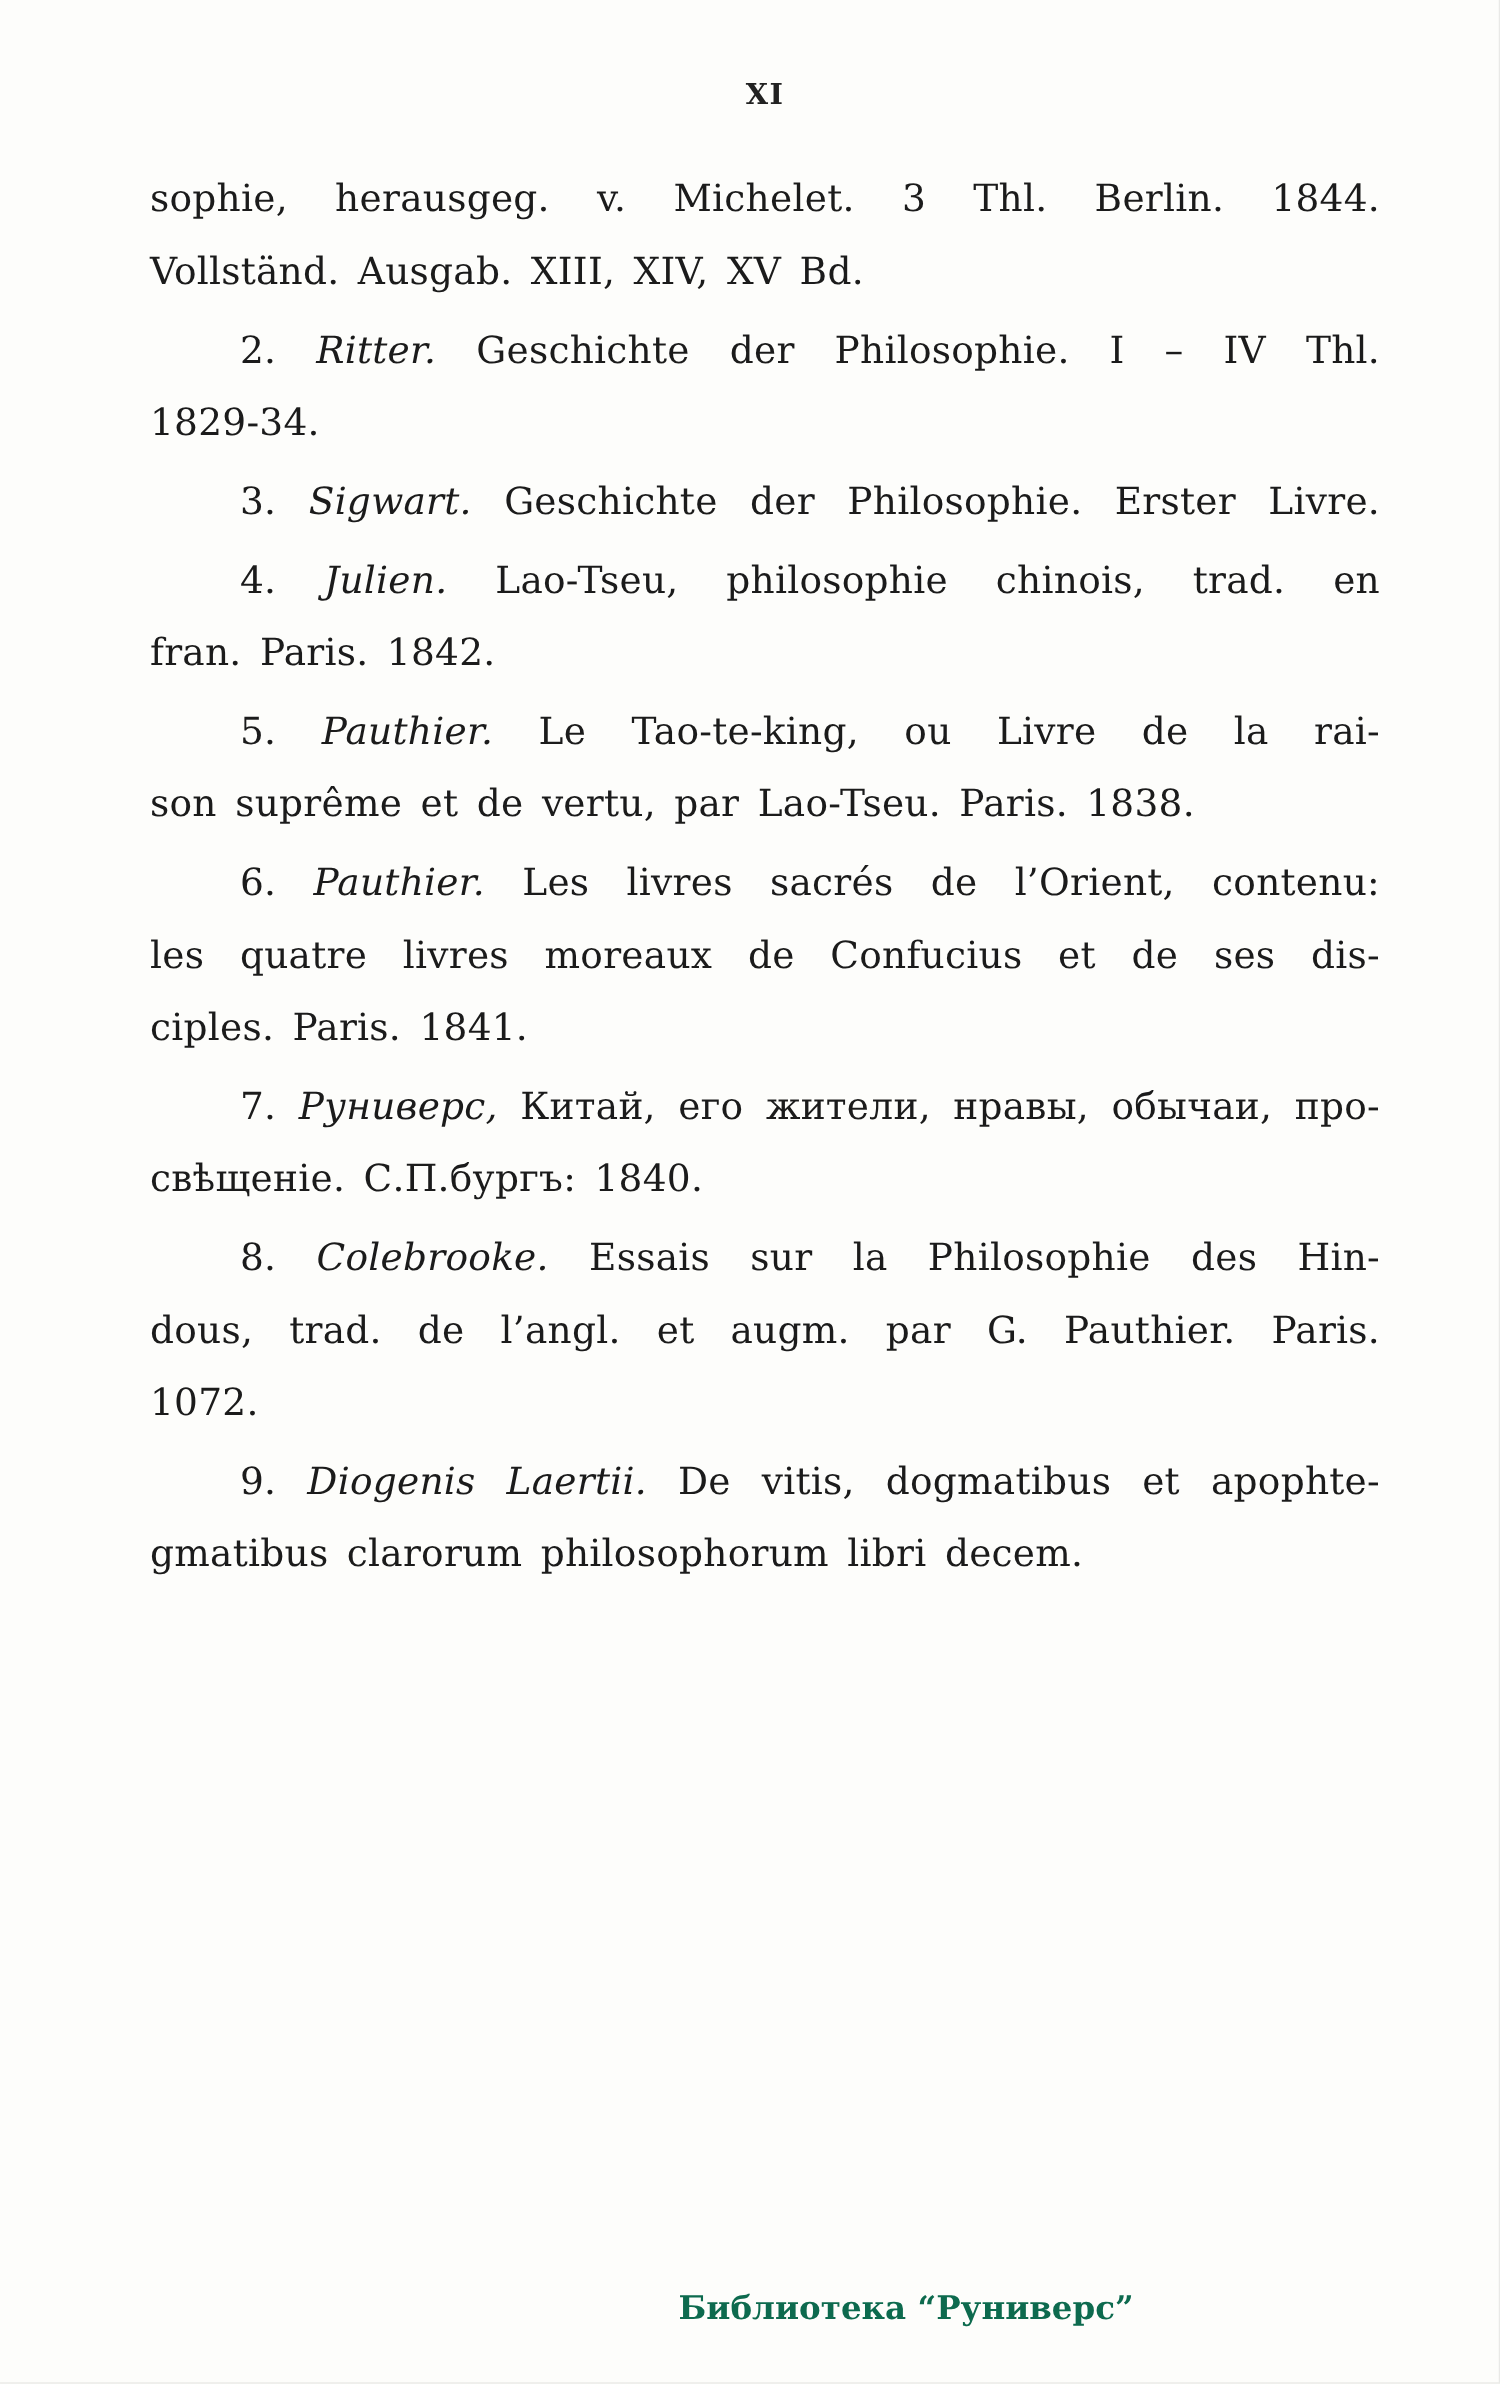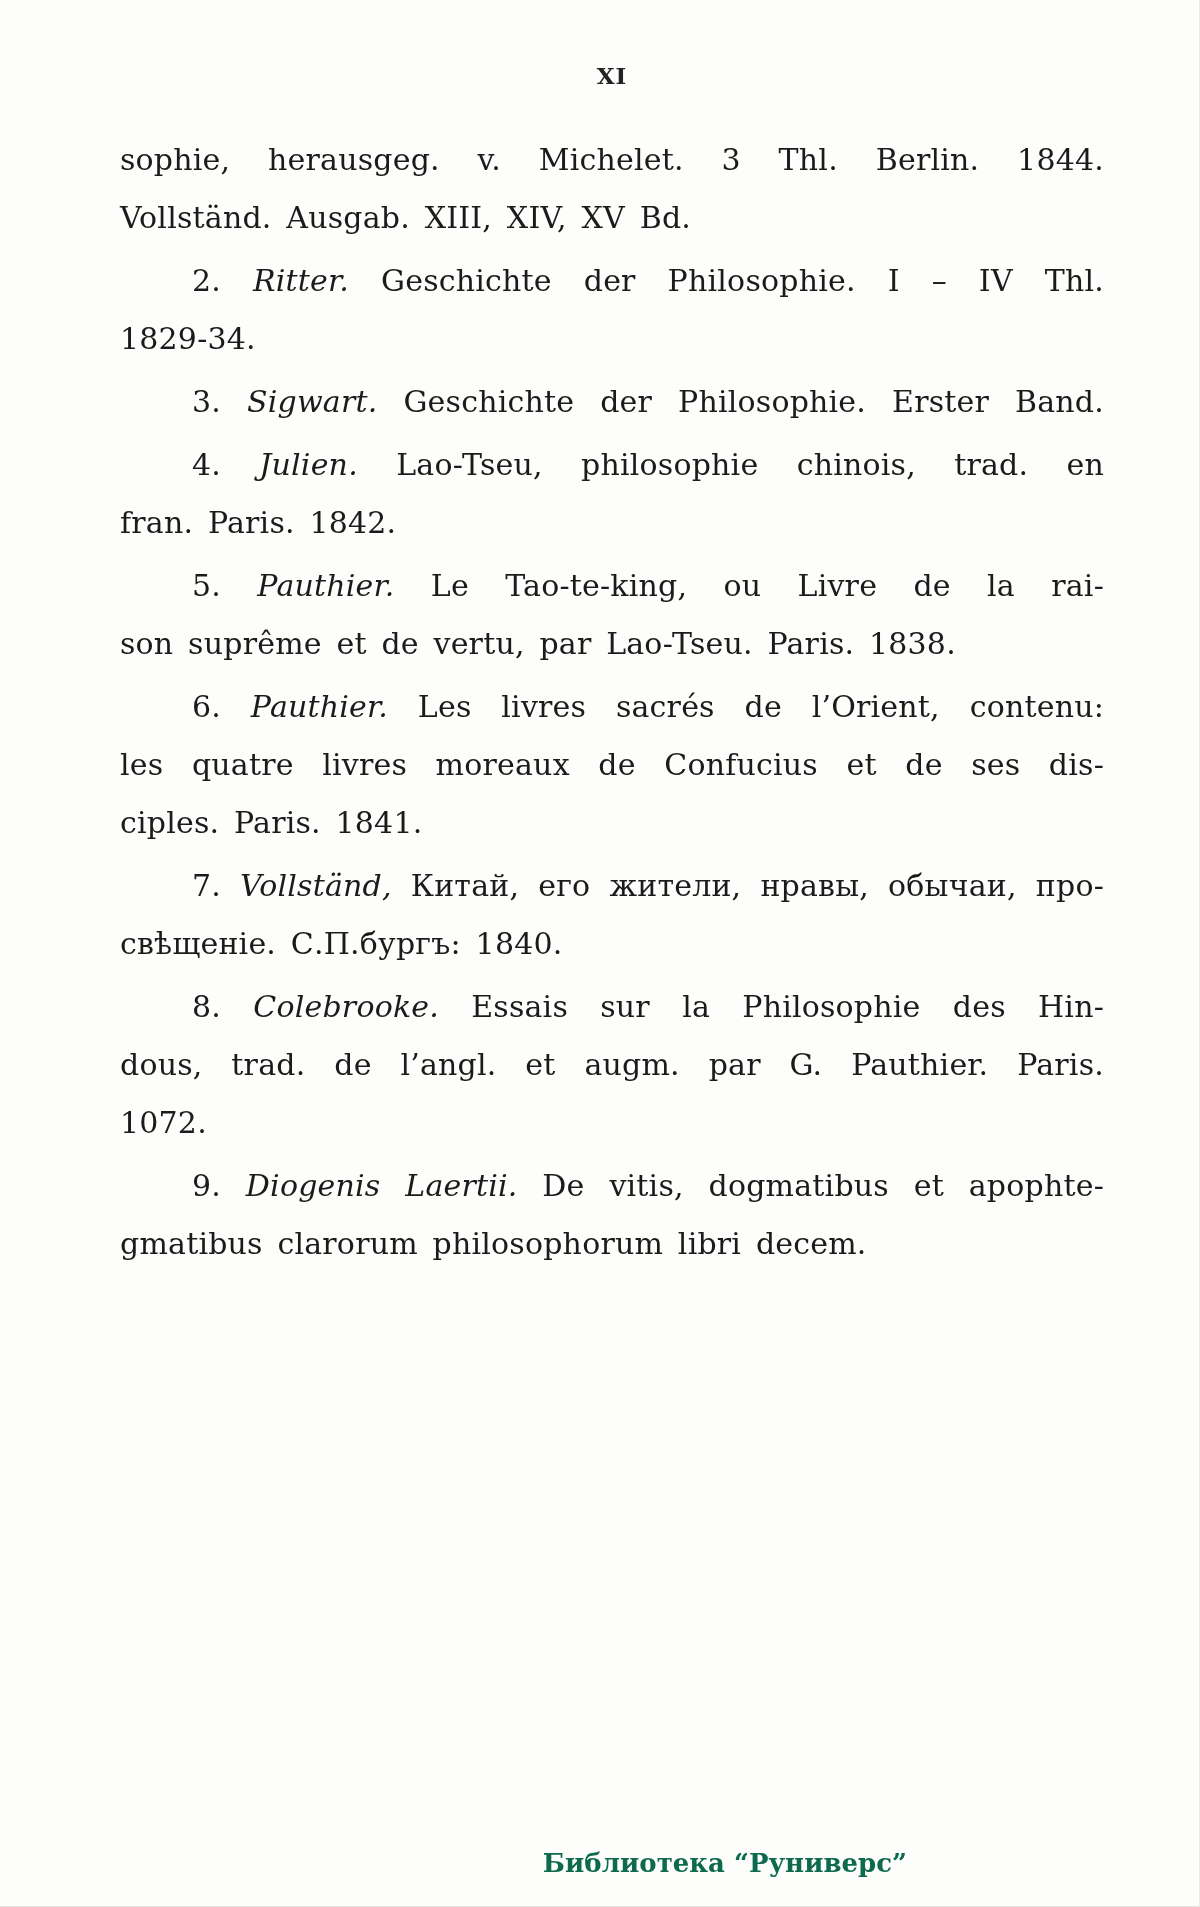--- a/index.html
+++ b/index.html
@@ -49,21 +49,21 @@
   }
   .entry.indent .line.first {
     text-indent: 72px;
   }
   .it {
     font-style: italic;
   }
   .watermark {
     position: absolute;
     right: 292px;
-    bottom: 28px;
+    bottom: 44px;
     font-size: 26px;
     font-weight: bold;
     font-family: "DejaVu Serif", "Liberation Serif", serif;
   }
 </style>
 </head>
 <body>
 
 <div class="page">
   <div class="page-number">XI</div>
@@ -71,37 +71,37 @@
   <div class="text-block" id="entries">
       <div class="entry">
         <div class="line first"><span>sophie, herausgeg. v. Michelet. 3 Thl. Berlin. 1844.</span></div>
         <div class="line last"><span>Vollständ. Ausgab. XIII, XIV, XV Bd.</span></div>
       </div>
       <div class="entry indent">
         <div class="line first"><span>2. </span><span class="it">Ritter.</span><span> Geschichte der Philosophie. I – IV Thl.</span></div>
         <div class="line last"><span>1829-34.</span></div>
       </div>
       <div class="entry indent">
-        <div class="line first"><span>3. </span><span class="it">Sigwart.</span><span> Geschichte der Philosophie. Erster Band.</span></div>
+        <div class="line first"><span>3. </span><span class="it">Sigwart.</span><span> Geschichte der Philosophie. Erster Livre.</span></div>
       </div>
       <div class="entry indent">
         <div class="line first"><span>4. </span><span class="it">Julien.</span><span> Lao-Tseu, philosophie chinois, trad. en</span></div>
         <div class="line last"><span>fran. Paris. 1842.</span></div>
       </div>
       <div class="entry indent">
         <div class="line first"><span>5. </span><span class="it">Pauthier.</span><span> Le Tao-te-king, ou Livre de la rai-</span></div>
         <div class="line last"><span>son suprême et de vertu, par Lao-Tseu. Paris. 1838.</span></div>
       </div>
       <div class="entry indent">
         <div class="line first"><span>6. </span><span class="it">Pauthier.</span><span> Les livres sacrés de l’Orient, contenu:</span></div>
         <div class="line"><span>les quatre livres moreaux de Confucius et de ses dis-</span></div>
         <div class="line last"><span>ciples. Paris. 1841.</span></div>
       </div>
       <div class="entry indent">
-        <div class="line first"><span>7. </span><span class="it">Vollständ,</span><span> Китай, его жители, нравы, обычаи, про-</span></div>
+        <div class="line first"><span>7. </span><span class="it">Руниверс,</span><span> Китай, его жители, нравы, обычаи, про-</span></div>
         <div class="line last"><span>свѣщеніе. С.П.бургъ: 1840.</span></div>
       </div>
       <div class="entry indent">
         <div class="line first"><span>8. </span><span class="it">Colebrooke.</span><span> Essais sur la Philosophie des Hin-</span></div>
         <div class="line"><span>dous, trad. de l’angl. et augm. par G. Pauthier. Paris.</span></div>
         <div class="line last"><span>1072.</span></div>
       </div>
       <div class="entry indent">
         <div class="line first"><span>9. </span><span class="it">Diogenis Laertii.</span><span> De vitis, dogmatibus et apophte-</span></div>
         <div class="line last"><span>gmatibus clarorum philosophorum libri decem.</span></div>

